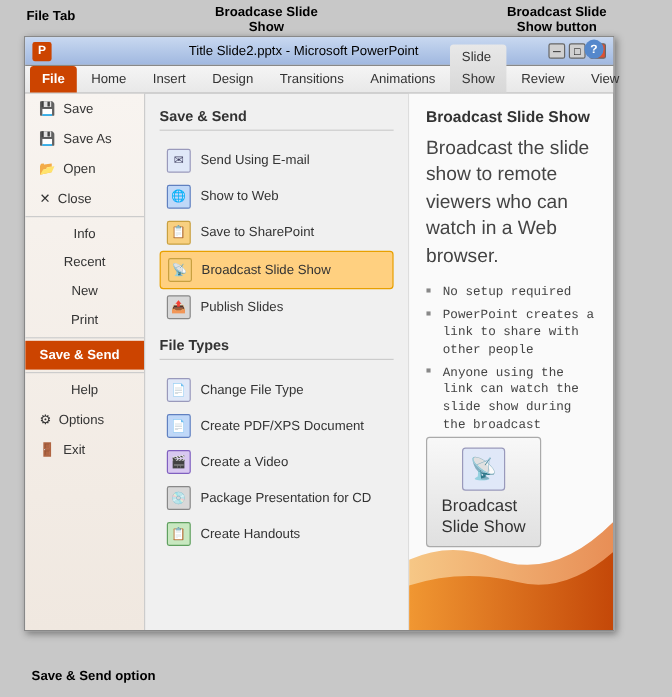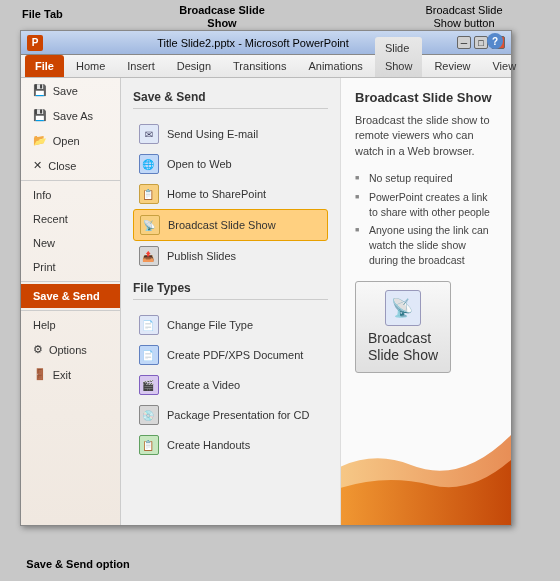--- a/index.html
+++ b/index.html
@@ -131,21 +131,21 @@
       cursor: pointer;
       display: flex;
       align-items: center;
       gap: 6px;
     }
     .sidebar-item.active {
       background: #cc4400;
       color: white;
       font-weight: bold;
     }
-    .sidebar-item.info { padding: 6px 12px; font-weight: normal; }
+    .sidebar-item.info { padding: 6px 12px; font-weight: normal; justify-content: center; }
     .sidebar-divider { height: 1px; background: #ccc; margin: 2px 0; }
 
     
     .main-panel {
       display: flex;
       flex: 1;
       overflow: hidden;
     }
 
     
@@ -202,28 +202,29 @@
       position: relative;
       overflow: hidden;
     }
     .right-title {
       font-size: 13px;
       font-weight: bold;
       color: #333;
       margin-bottom: 8px;
     }
     .right-desc {
-      font-size: 11px;
+      font-size: 16px;
       color: #444;
       margin-bottom: 10px;
       line-height: 1.4;
     }
     .bullet-list {
       list-style: none;
-      margin-bottom: 12px;
+      margin-bottom: 0;
+      font-family: Liberation Mono, monospace;
     }
     .bullet-list li {
       font-size: 10.5px;
       color: #444;
       padding: 2px 0 2px 14px;
       position: relative;
       line-height: 1.4;
     }
     .bullet-list li::before {
       content: '■';
@@ -285,21 +286,21 @@
       font-size: 11px;
       font-weight: bold;
       text-align: center;
       width: 110px;
     }
     .ann-broadcast-slide-show-button {
       position: absolute;
       top: 4px;
       right: 18px;
       font-size: 11px;
-      font-weight: normal;
+      font-weight: bold;
       text-align: center;
       width: 100px;
     }
     .ann-save-send {
       position: absolute;
       bottom: 10px;
       left: 18px;
       font-size: 11px;
       font-weight: bold;
       text-align: center;
@@ -411,25 +412,25 @@
 
         <div class="center-section">
           <div class="section-title">Save &amp; Send</div>
 
           <div class="menu-item">
             <div class="menu-icon">✉</div>
             <span>Send Using E-mail</span>
           </div>
           <div class="menu-item">
             <div class="menu-icon blue">🌐</div>
-            <span>Open to Web</span>
+            <span>Show to Web</span>
           </div>
           <div class="menu-item">
             <div class="menu-icon orange">📋</div>
-            <span>Home to SharePoint</span>
+            <span>Save to SharePoint</span>
           </div>
           <div class="menu-item selected">
             <div class="menu-icon orange">📡</div>
             <span>Broadcast Slide Show</span>
           </div>
           <div class="menu-item">
             <div class="menu-icon gray">📤</div>
             <span>Publish Slides</span>
           </div>
 

